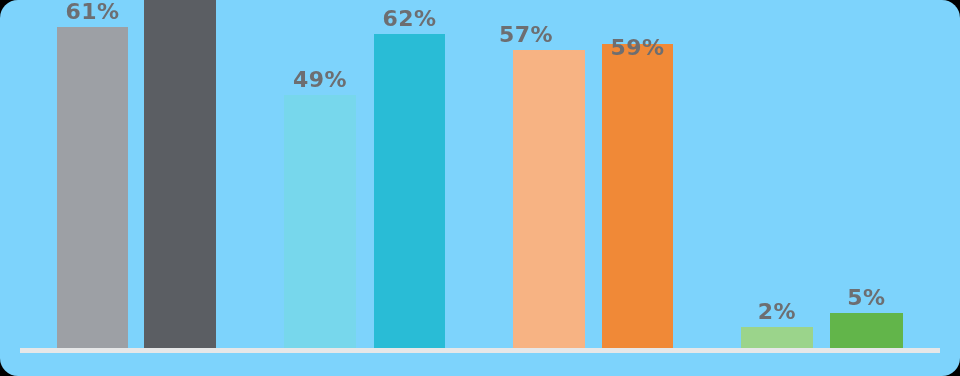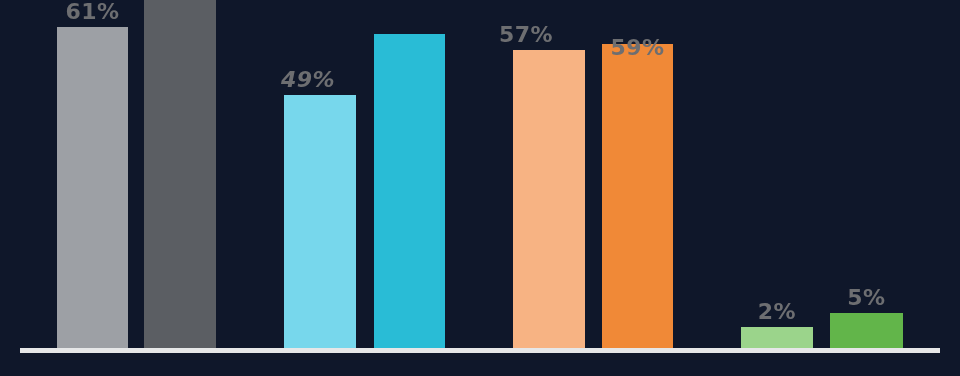--- a/index.html
+++ b/index.html
@@ -41,35 +41,36 @@
     white-space: nowrap;
   }
   .axis-line {
     position: absolute;
     background: #e6e7e8;
   }
 </style>
 </head>
 <body>
 
-<div id="chart-root" style="background: #0f172a;">
+<div id="chart-root" style="background: #7dd3fc; border-radius: 18px;">
   <div class="plot-area">
 
     <div class="bar" style="left: 57px; width: 71px; top: 27px; height: 321px; background: rgb(157, 160, 165);"></div>
     <div class="bar" style="left: 144px; width: 72px; top: 0px; height: 348px; background: rgb(91, 94, 99);"></div>
     <div class="bar" style="left: 284px; width: 72px; top: 95px; height: 253px; background: rgb(119, 215, 236);"></div>
     <div class="bar" style="left: 374px; width: 71px; top: 34px; height: 314px; background: rgb(41, 188, 214);"></div>
     <div class="bar" style="left: 513px; width: 72px; top: 50px; height: 298px; background: rgb(247, 179, 131);"></div>
     <div class="bar" style="left: 602px; width: 71px; top: 44px; height: 304px; background: rgb(240, 137, 55);"></div>
     <div class="bar" style="left: 741px; width: 72px; top: 327px; height: 21px; background: rgb(155, 212, 139);"></div>
     <div class="bar" style="left: 830px; width: 73px; top: 313px; height: 35px; background: rgb(98, 181, 74);"></div>
 
     <div class="bar-label" style="left: 57px; width: 71px; top: 1px; color: rgb(109, 110, 113);">61%</div>
 
-    <div class="bar-label" style="left: 272px; width: 72px; top: 69px; color: rgb(109, 110, 113); font-style: italic;">49%</div>
+    <div class="bar-label" style="left: 284px; width: 72px; top: 69px; color: rgb(109, 110, 113);">49%</div>
+    <div class="bar-label" style="left: 374px; width: 71px; top: 8px; color: rgb(109, 110, 113);">62%</div>
     <div class="bar-label" style="left: 490px; width: 72px; top: 24px; color: rgb(109, 110, 113);">57%</div>
     <div class="bar-label" style="left: 602px; width: 71px; top: 18px; color: rgb(109, 110, 113); margin-top: 19px;">59%</div>
     <div class="bar-label" style="left: 741px; width: 72px; top: 301px; color: rgb(109, 110, 113);">2%</div>
     <div class="bar-label" style="left: 830px; width: 73px; top: 287px; color: rgb(109, 110, 113);">5%</div>
 
     <div class="axis-line" style="left: 20px; width: 920px; top: 348px; height: 5px; background: rgb(230, 231, 232);"></div>
 
   </div>
 </div>
 

